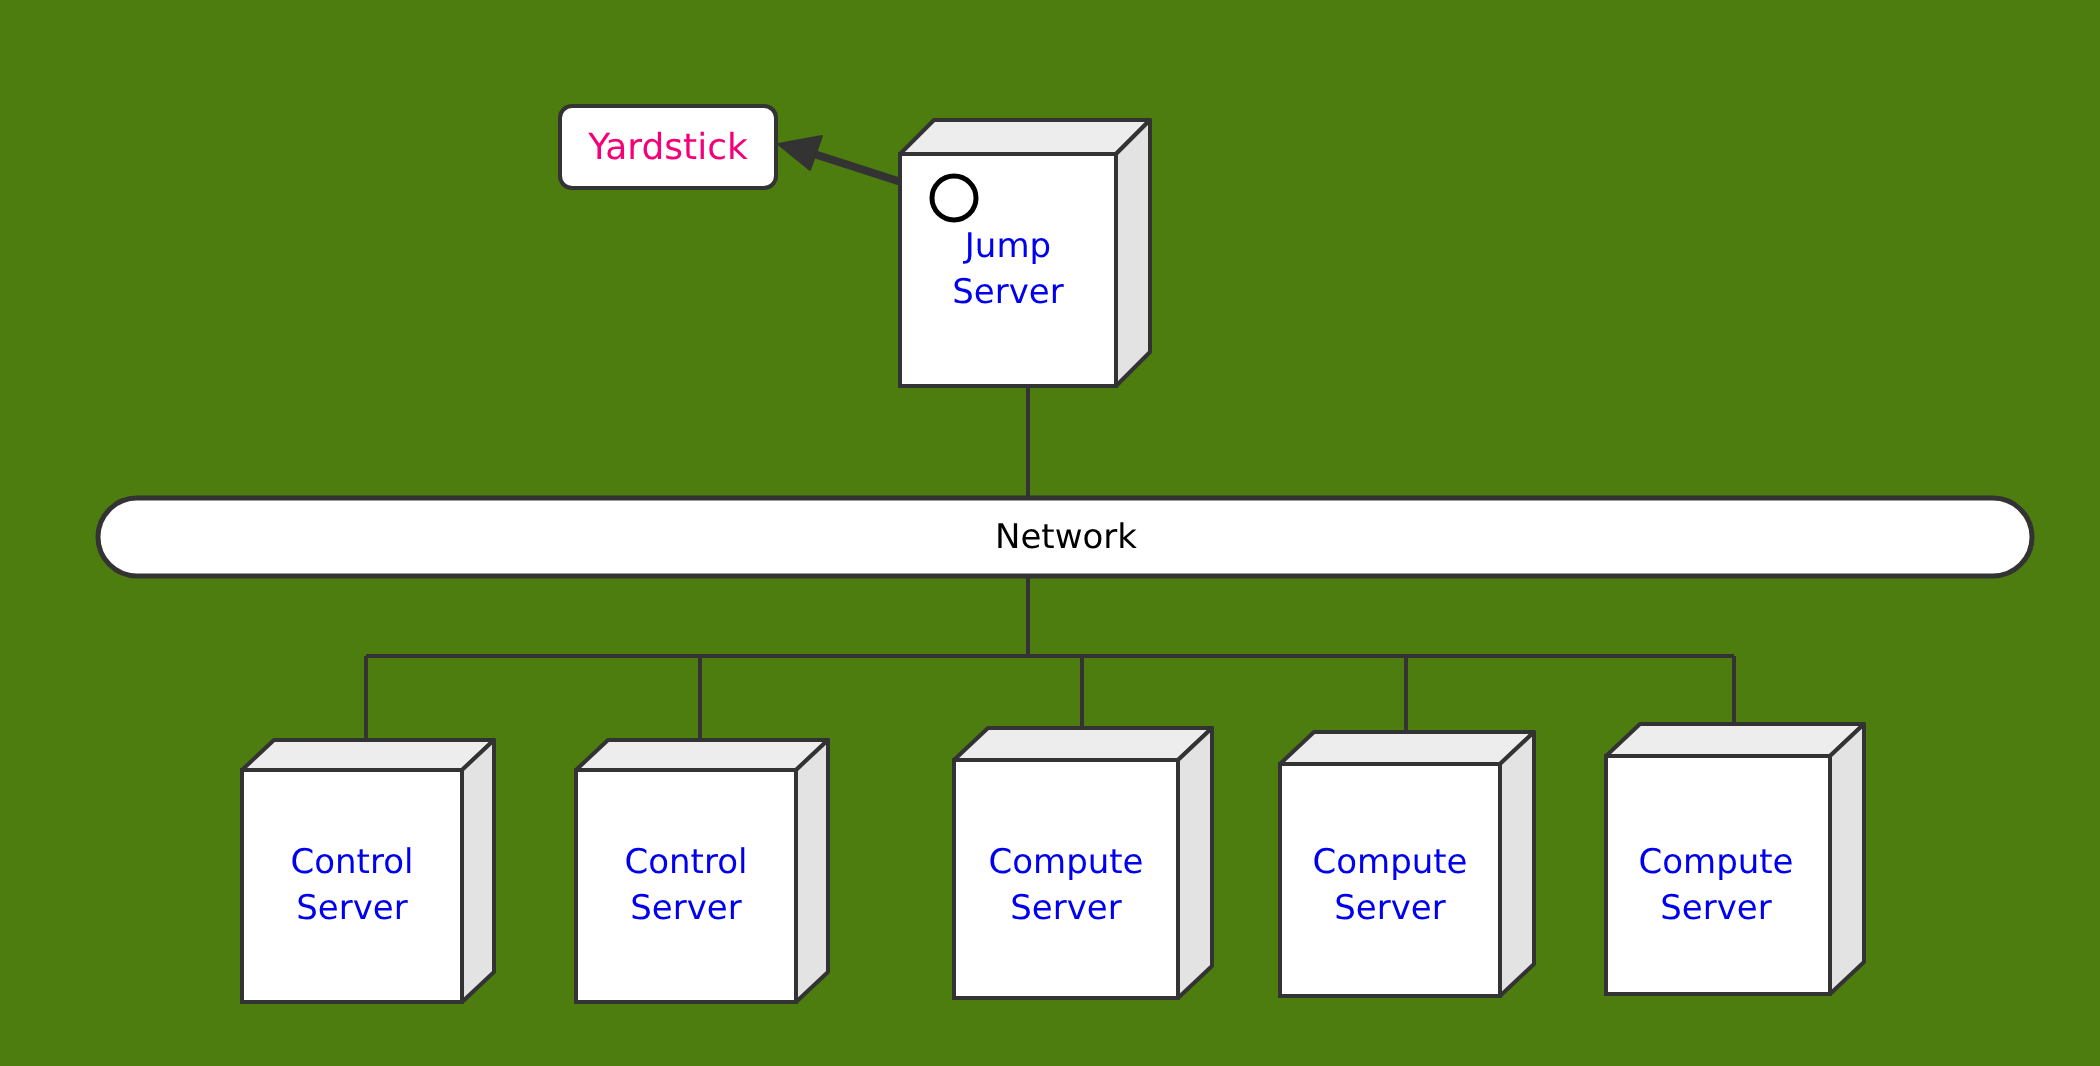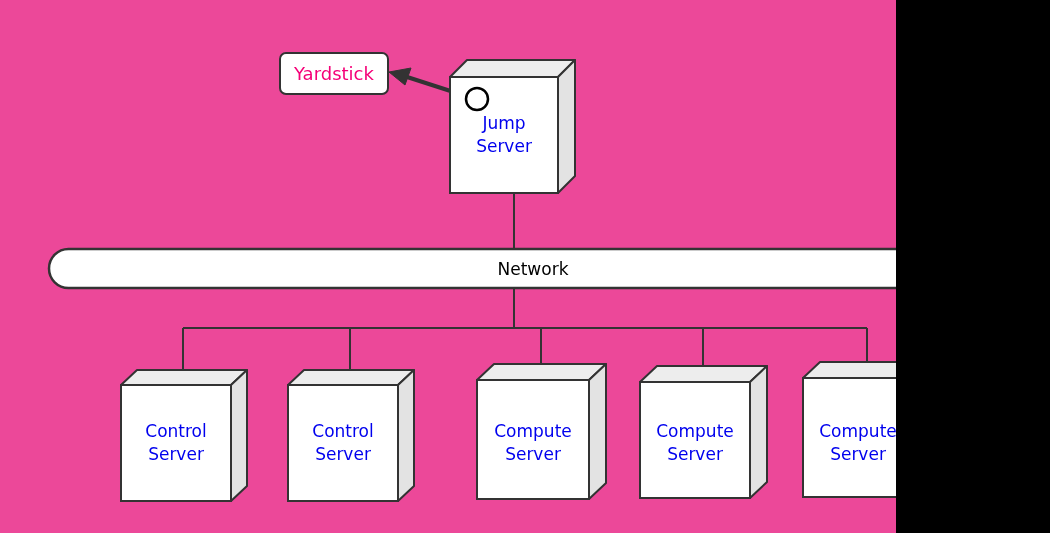--- a/index.html
+++ b/index.html
@@ -6,23 +6,23 @@
   html, body {
     margin: 0;
     padding: 0;
     background: #000000;
   }
   body {
     font-family: "DejaVu Sans", sans-serif;
   }
   #canvas {
     position: relative;
-    width: 896px;
+    width: 1050px;
     height: 533px;
-    background: #ec4899;
+    background: #4d7c0f;
     overflow: hidden;
   }
   #diagram-svg {
     position: absolute;
     left: 0;
     top: 0;
     width: 1050px;
     height: 533px;
     display: block;
   }

